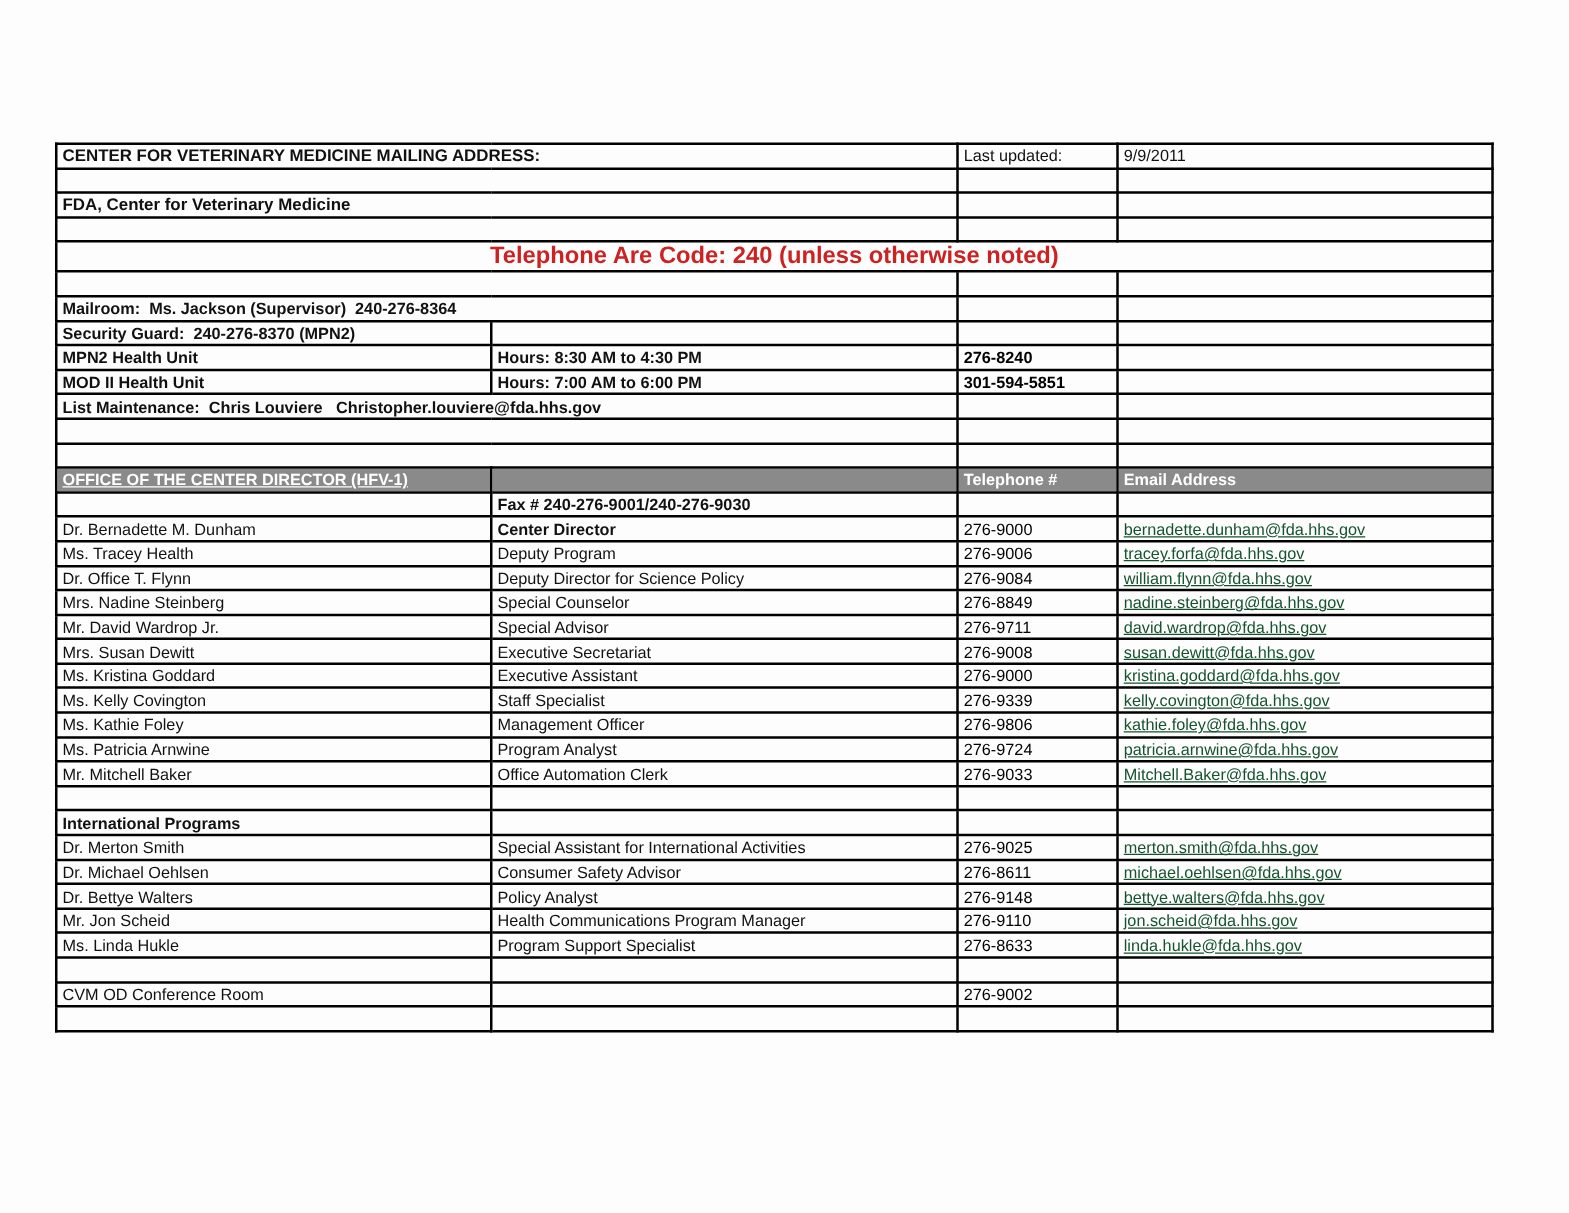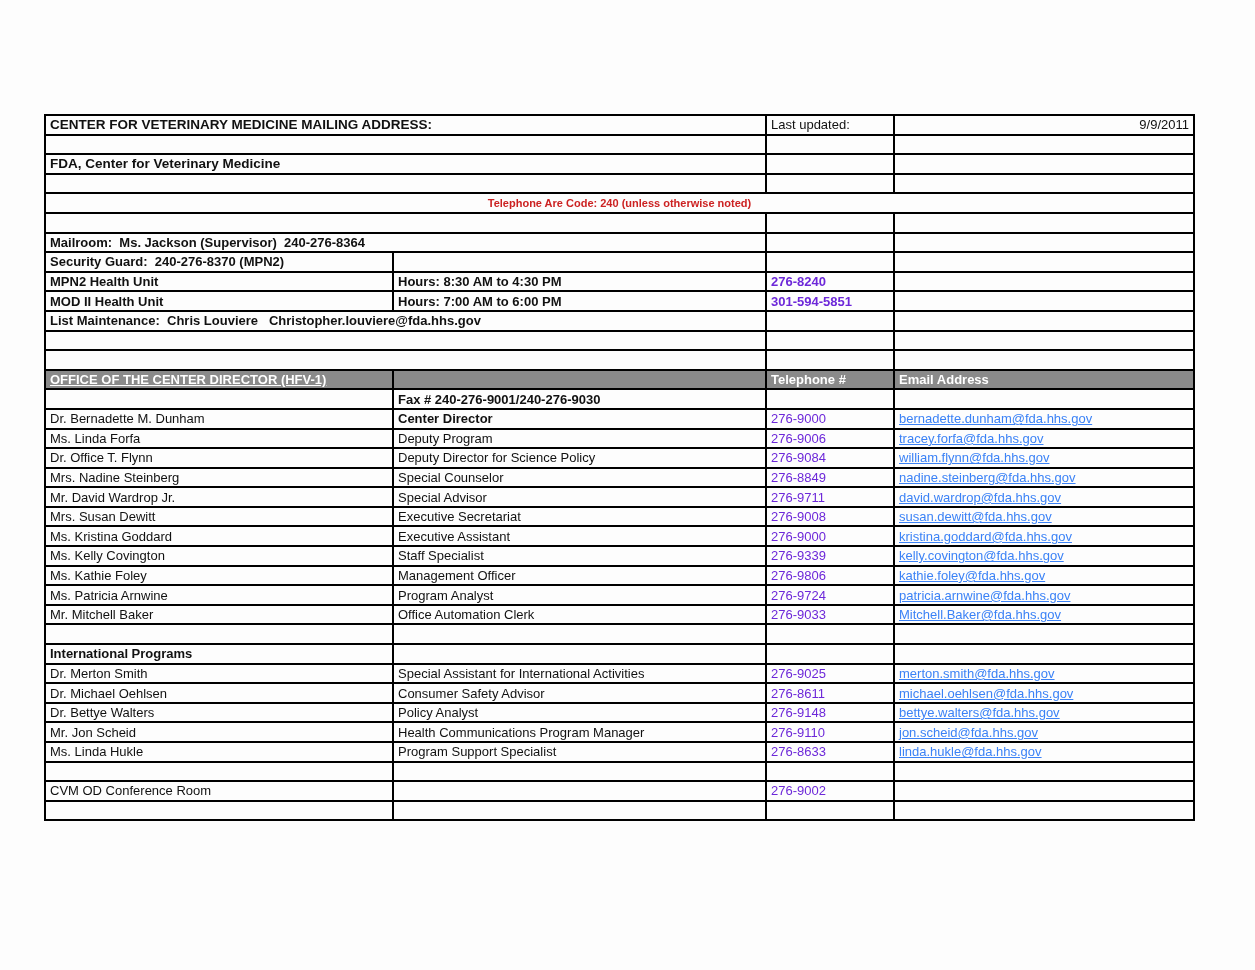--- a/index.html
+++ b/index.html
@@ -3,26 +3,26 @@
 <meta charset="utf-8">
 <style>
   * { margin:0; padding:0; box-sizing:border-box; }
   html,body { width:1255px; height:970px; background:#fdfdfd; font-family:"Liberation Sans", sans-serif; }
   .sheet { position:absolute; left:44px; top:114px; width:1149px; }
   table { border-collapse:collapse; table-layout:fixed; width:1149px; }
   td { border:2px solid #000; height:19.6px; padding:0 4px; font-size:13px; color:#111;
        white-space:pre; overflow:hidden; vertical-align:middle; }
   .b { font-weight:bold; }
   .big { font-size:13.5px; }
-  .right { text-align:right; }
-  .blue { color:#6d28d9; }
-  .notice { color:#cc2222; font-weight:bold; text-align:center; font-size:11px; }
+  .right { }
+  .blue { color:#000000; }
+  .notice { color:#cc2222; font-weight:bold; text-align:center; font-size:19px; }
   .grayrow td { background:#8a8a8a; color:#fff; font-weight:bold; }
   .grayrow td.ul { text-decoration:underline; }
-  a.link { color:#3b82f6; text-decoration:underline; cursor:pointer; }
+  a.link { color:#14532d; text-decoration:underline; cursor:pointer; }
 </style>
 </head>
 <body>
 
 <div class="sheet">
 <table>
 <colgroup>
         <col style="width:348px">
         <col style="width:373px">
         <col style="width:128px">
@@ -122,21 +122,21 @@
   <td></td>
 </tr>
 
 <tr>
   <td>Dr. Bernadette M. Dunham</td>
   <td class="b">Center Director</td>
   <td class="blue">276-9000</td>
   <td><a class="link">bernadette.dunham@fda.hhs.gov</a></td>
 </tr>
 <tr>
-  <td>Ms. Linda Forfa</td>
+  <td>Ms. Tracey Health</td>
   <td>Deputy Program</td>
   <td class="blue">276-9006</td>
   <td><a class="link">tracey.forfa@fda.hhs.gov</a></td>
 </tr>
 <tr>
   <td>Dr. Office T. Flynn</td>
   <td>Deputy Director for Science Policy</td>
   <td class="blue">276-9084</td>
   <td><a class="link">william.flynn@fda.hhs.gov</a></td>
 </tr>

